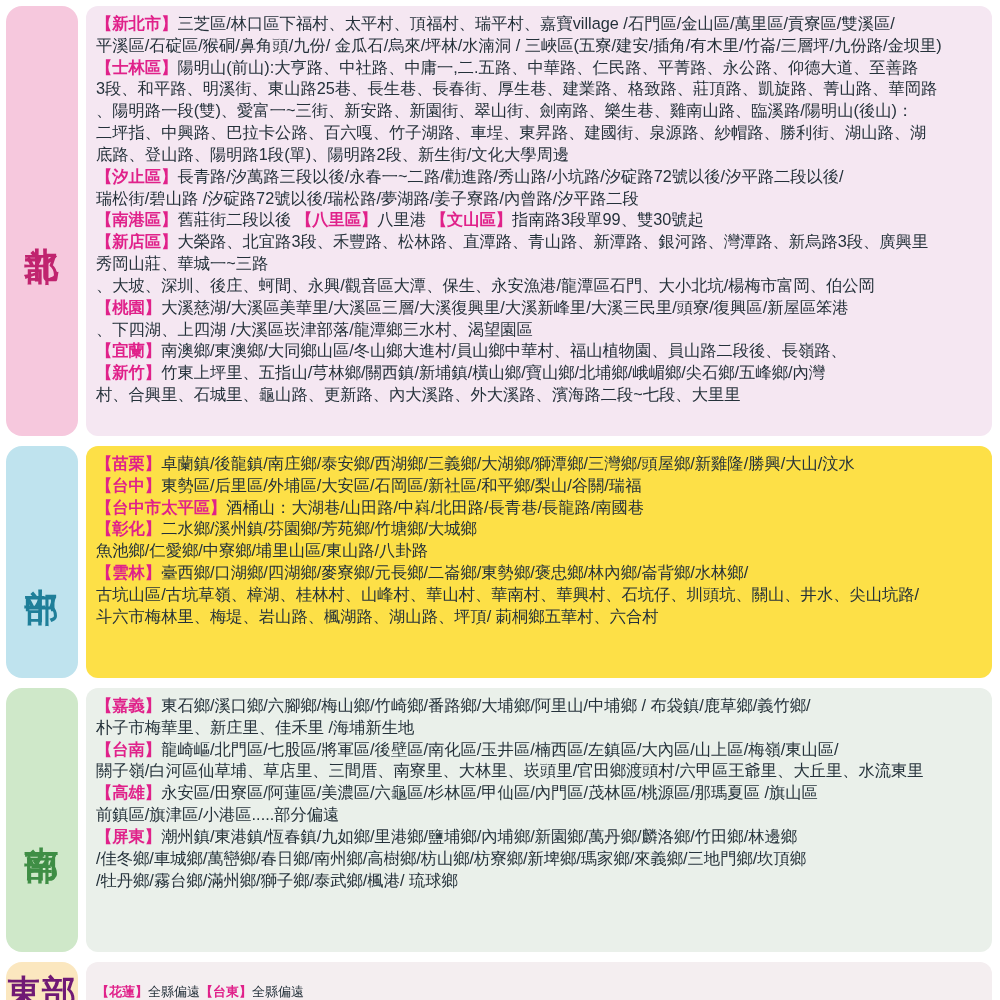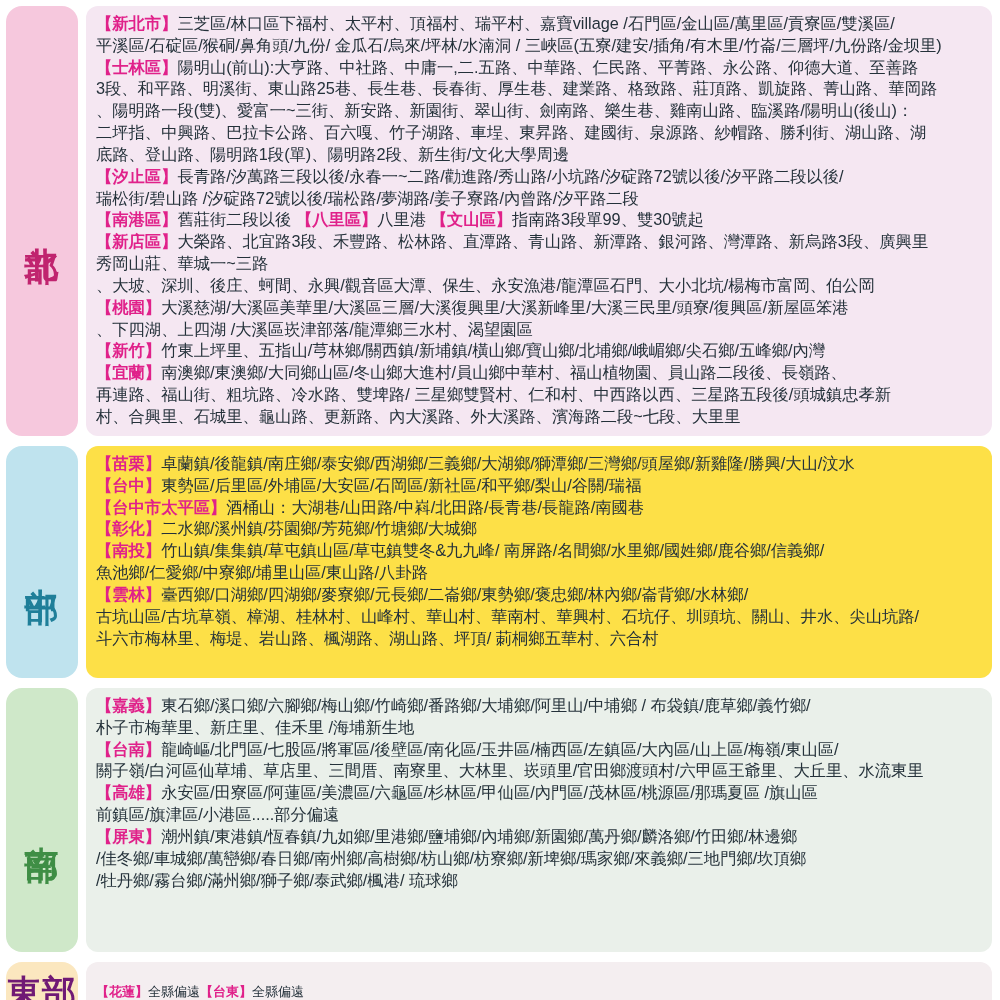--- a/index.html
+++ b/index.html
@@ -113,37 +113,35 @@
         <div class="line"><span class="txt">二坪指、中興路、巴拉卡公路、百六嘎、竹子湖路、車埕、東昇路、建國街、泉源路、紗帽路、勝利街、湖山路、湖</span></div>
         <div class="line"><span class="txt">底路、登山路、陽明路1段(單)、陽明路2段、新生街/文化大學周邊</span></div>
         <div class="line"><span class="tagword">【汐止區】</span><span class="txt">長青路/汐萬路三段以後/永春一~二路/勸進路/秀山路/小坑路/汐碇路72號以後/汐平路二段以後/</span></div>
         <div class="line"><span class="txt">瑞松街/碧山路 /汐碇路72號以後/瑞松路/夢湖路/姜子寮路/內曾路/汐平路二段</span></div>
         <div class="line"><span class="tagword">【南港區】</span><span class="txt">舊莊街二段以後 </span><span class="tagword">【八里區】</span><span class="txt">八里港 </span><span class="tagword">【文山區】</span><span class="txt">指南路3段單99、雙30號起</span></div>
         <div class="line"><span class="tagword">【新店區】</span><span class="txt">大榮路、北宜路3段、禾豐路、松林路、直潭路、青山路、新潭路、銀河路、灣潭路、新烏路3段、廣興里</span></div>
         <div class="line"><span class="txt">秀岡山莊、華城一~三路</span></div>
         <div class="line"><span class="txt">、大坡、深圳、後庄、蚵間、永興/觀音區大潭、保生、永安漁港/龍潭區石門、大小北坑/楊梅市富岡、伯公岡</span></div>
         <div class="line"><span class="tagword">【桃園】</span><span class="txt">大溪慈湖/大溪區美華里/大溪區三層/大溪復興里/大溪新峰里/大溪三民里/頭寮/復興區/新屋區笨港</span></div>
         <div class="line"><span class="txt">、下四湖、上四湖 /大溪區崁津部落/龍潭鄉三水村、渴望園區</span></div>
+        <div class="line"><span class="tagword">【宜蘭】</span><span class="txt">南澳鄉/東澳鄉/大同鄉山區/冬山鄉大進村/員山鄉中華村、福山植物園、員山路二段後、長嶺路、</span></div>
         <div class="line"><span class="tagword">【新竹】</span><span class="txt">竹東上坪里、五指山/芎林鄉/關西鎮/新埔鎮/橫山鄉/寶山鄉/北埔鄉/峨嵋鄉/尖石鄉/五峰鄉/內灣</span></div>
-        <div class="line"><span class="tagword">【宜蘭】</span><span class="txt">南澳鄉/東澳鄉/大同鄉山區/冬山鄉大進村/員山鄉中華村、福山植物園、員山路二段後、長嶺路、</span></div>
-        <div class="line"><span class="txt">再連路、福山街、粗坑路、冷水路、雙埤路/ 三星鄉雙賢村、仁和村、中西路以西、三星路五段後/頭城鎮忠孝新</span></div>
         <div class="line"><span class="txt">村、合興里、石城里、龜山路、更新路、內大溪路、外大溪路、濱海路二段~七段、大里里</span></div>
       </div>
   </div>
 
   <div class="region central">
     <div class="region-tab">
       <div class="region-tab-label">中部</div>
     </div>
     <div class="region-body">
         <div class="line"><span class="tagword">【苗栗】</span><span class="txt">卓蘭鎮/後龍鎮/南庄鄉/泰安鄉/西湖鄉/三義鄉/大湖鄉/獅潭鄉/三灣鄉/頭屋鄉/新雞隆/勝興/大山/汶水</span></div>
         <div class="line"><span class="tagword">【台中】</span><span class="txt">東勢區/后里區/外埔區/大安區/石岡區/新社區/和平鄉/梨山/谷關/瑞福</span></div>
         <div class="line"><span class="tagword">【台中市太平區】</span><span class="txt">酒桶山：大湖巷/山田路/中嵙/北田路/長青巷/長龍路/南國巷</span></div>
         <div class="line"><span class="tagword">【彰化】</span><span class="txt">二水鄉/溪州鎮/芬園鄉/芳苑鄉/竹塘鄉/大城鄉</span></div>
-        <div class="line"><span class="tagword">【南投】</span><span class="txt">竹山鎮/集集鎮/草屯鎮山區/草屯鎮雙冬&amp;九九峰/ 南屏路/名間鄉/水里鄉/國姓鄉/鹿谷鄉/信義鄉/</span></div>
         <div class="line"><span class="txt">魚池鄉/仁愛鄉/中寮鄉/埔里山區/東山路/八卦路</span></div>
         <div class="line"><span class="tagword">【雲林】</span><span class="txt">臺西鄉/口湖鄉/四湖鄉/麥寮鄉/元長鄉/二崙鄉/東勢鄉/褒忠鄉/林內鄉/崙背鄉/水林鄉/</span></div>
         <div class="line"><span class="txt">古坑山區/古坑草嶺、樟湖、桂林村、山峰村、華山村、華南村、華興村、石坑仔、圳頭坑、關山、井水、尖山坑路/</span></div>
         <div class="line"><span class="txt">斗六市梅林里、梅堤、岩山路、楓湖路、湖山路、坪頂/ 莿桐鄉五華村、六合村</span></div>
       </div>
   </div>
 
   <div class="region south">
     <div class="region-tab">
       <div class="region-tab-label">南部</div>

